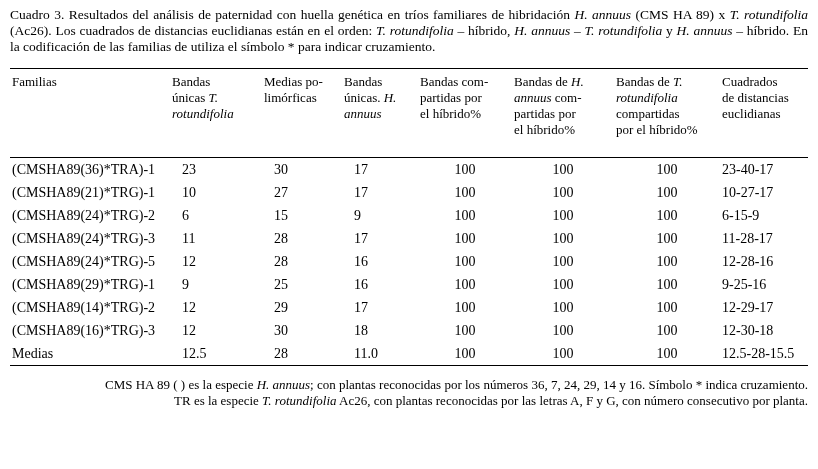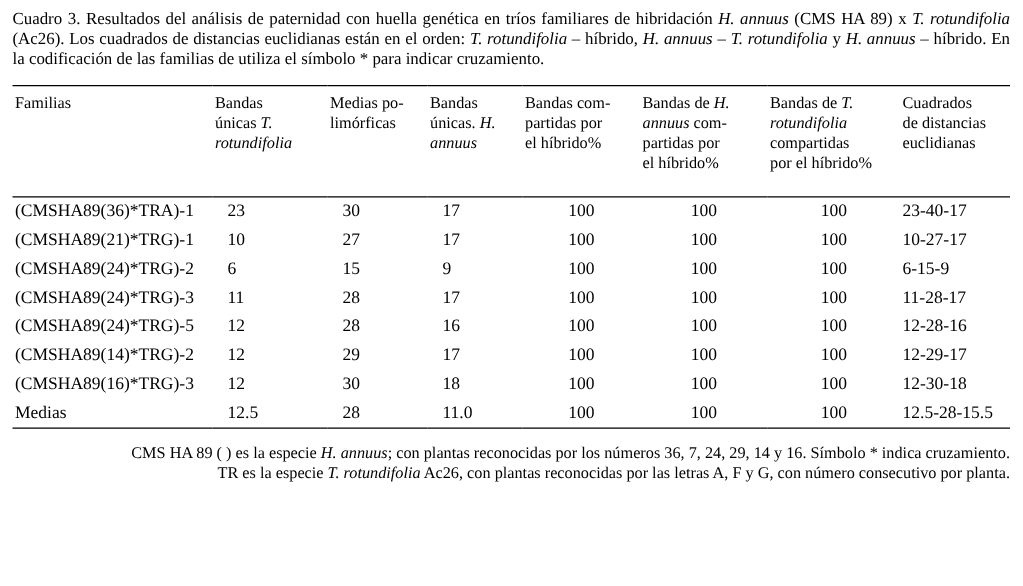--- a/index.html
+++ b/index.html
@@ -131,20 +131,30 @@
           <td>(CMSHA89(24)*TRG)-5</td>
           <td class="pad">12</td>
           <td class="pad">28</td>
           <td class="pad">16</td>
           <td class="center">100</td>
           <td class="center">100</td>
           <td class="center">100</td>
           <td>12-28-16</td>
         </tr>
         <tr>
+          <td>(CMSHA89(29)*TRG)-1</td>
+          <td class="pad">9</td>
+          <td class="pad">25</td>
+          <td class="pad">16</td>
+          <td class="center">100</td>
+          <td class="center">100</td>
+          <td class="center">100</td>
+          <td>9-25-16</td>
+        </tr>
+        <tr>
           <td>(CMSHA89(14)*TRG)-2</td>
           <td class="pad">12</td>
           <td class="pad">29</td>
           <td class="pad">17</td>
           <td class="center">100</td>
           <td class="center">100</td>
           <td class="center">100</td>
           <td>12-29-17</td>
         </tr>
         <tr>

